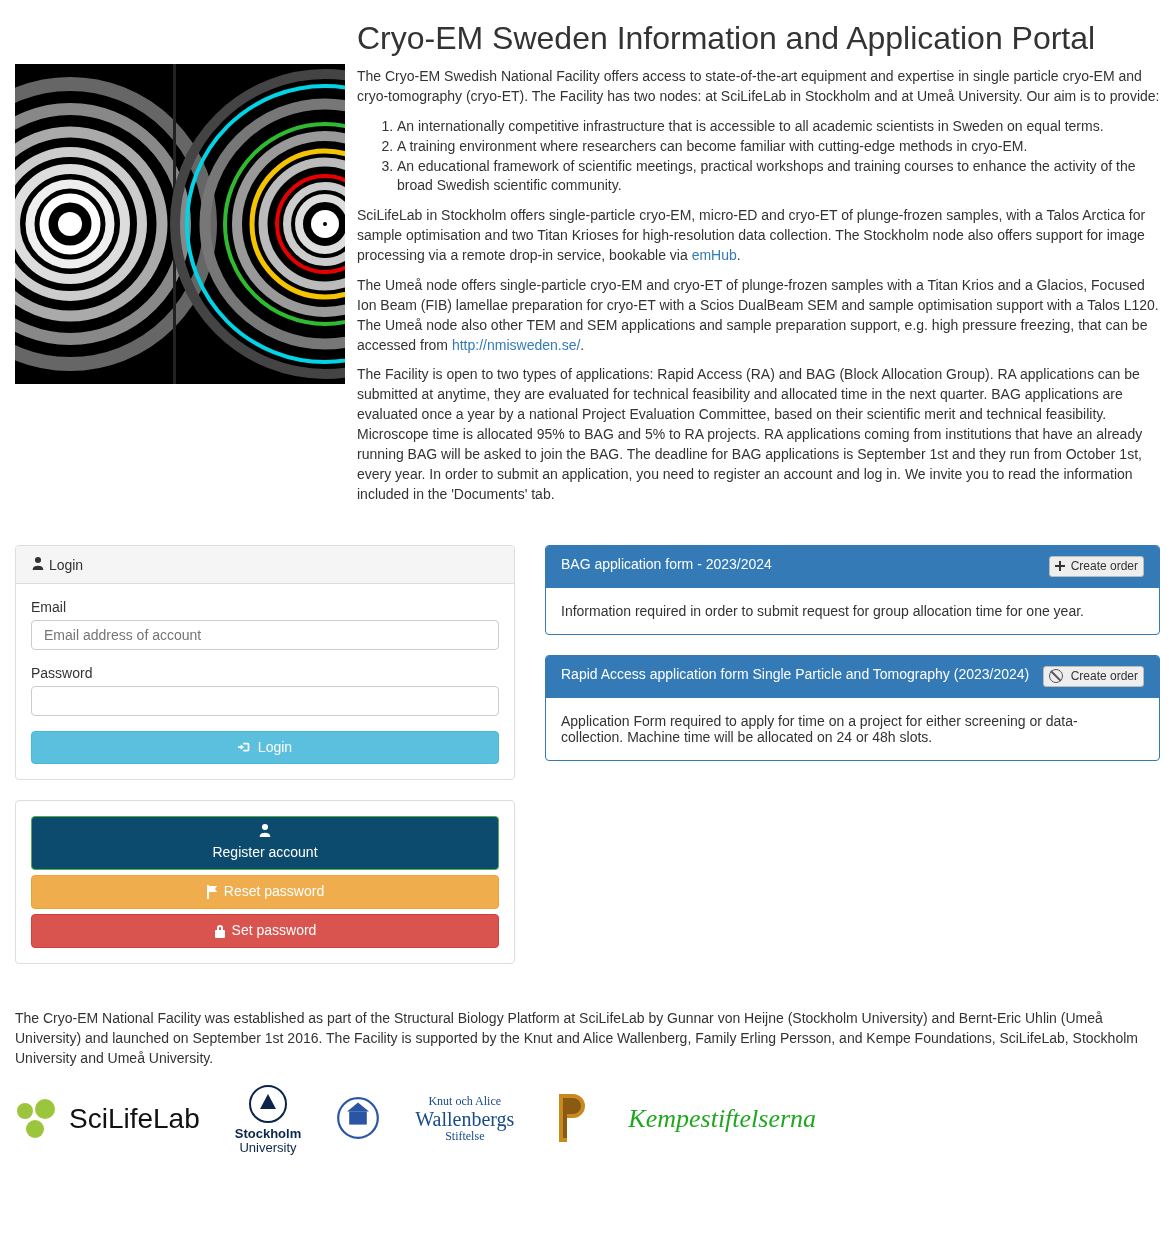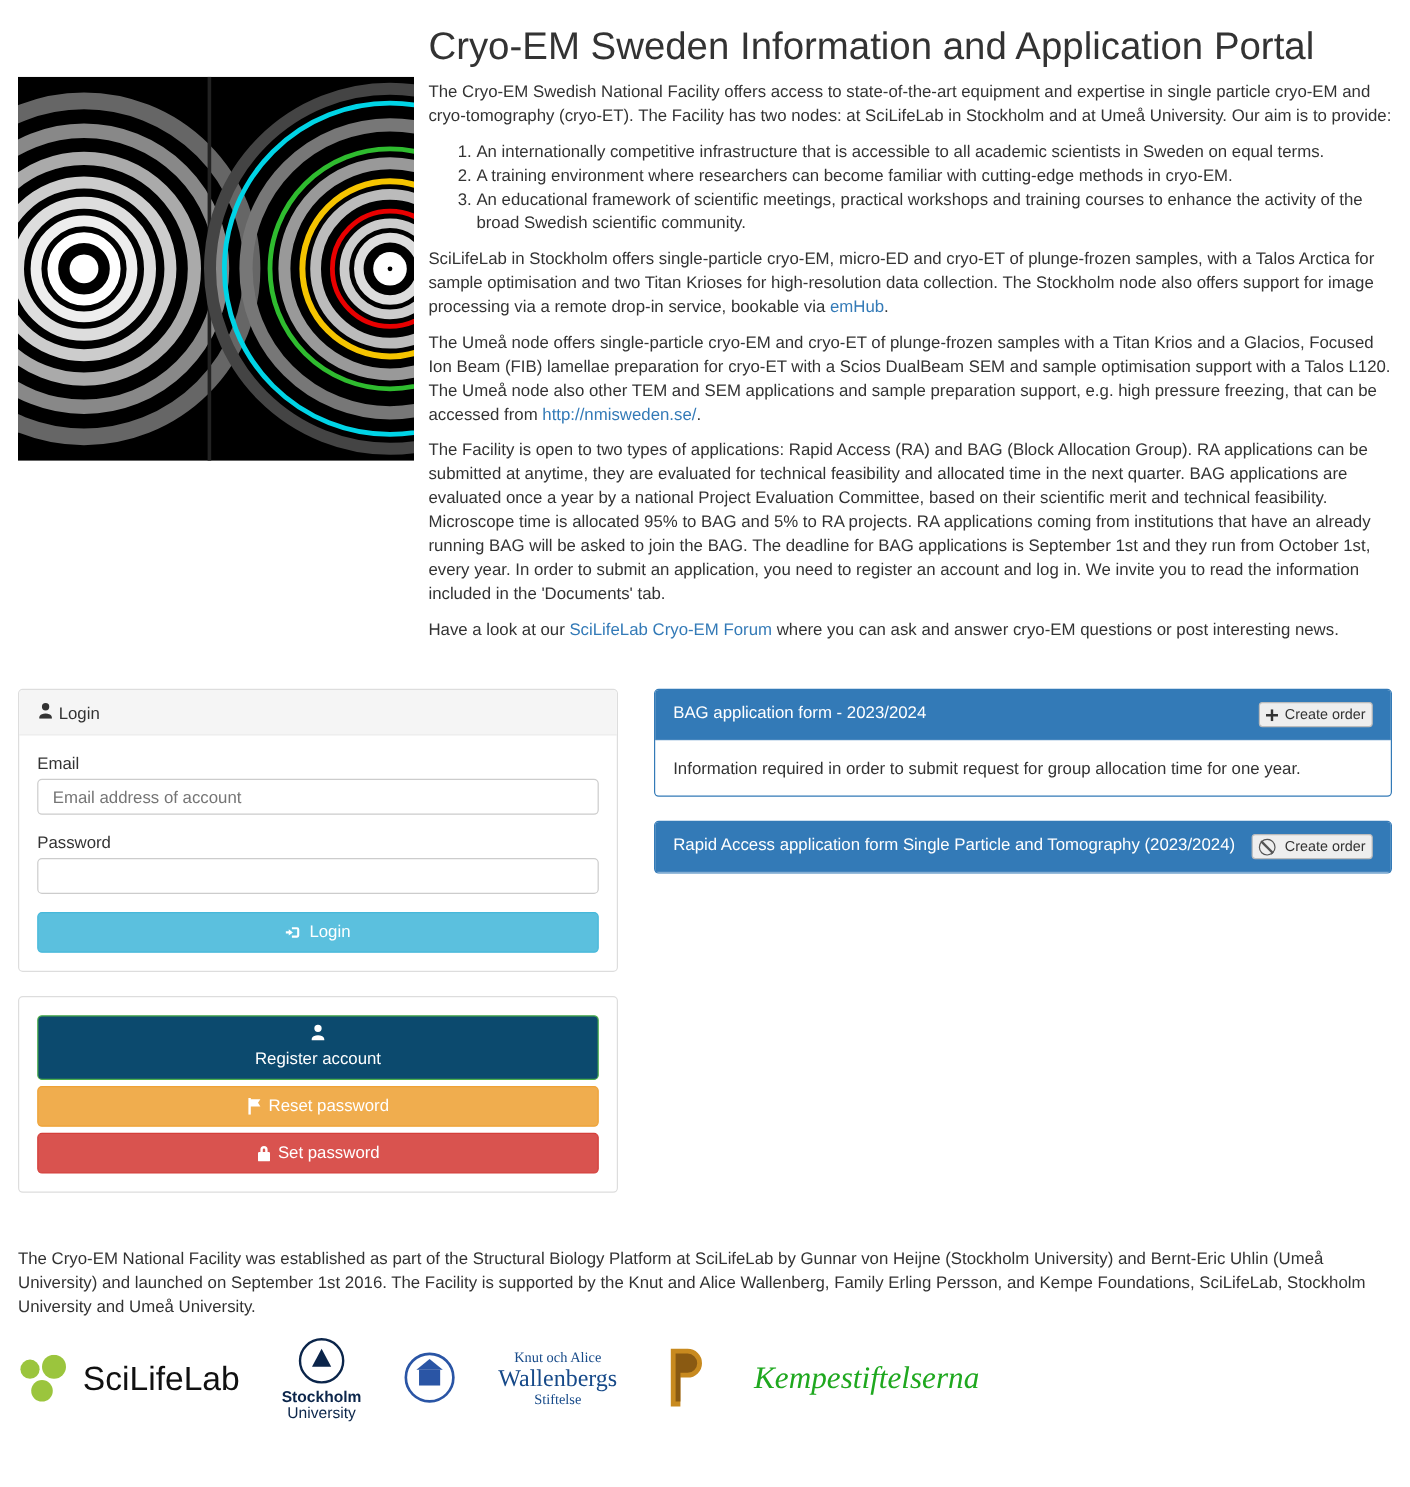--- a/index.html
+++ b/index.html
@@ -169,23 +169,20 @@
       <li>A training environment where researchers can become familiar with cutting-edge methods in cryo-EM.</li>
       <li>An educational framework of scientific meetings, practical workshops and training courses to enhance the activity of the broad Swedish scientific community.</li>
     </ol>
     <p>
       <span>SciLifeLab in Stockholm offers single-particle cryo-EM, micro-ED and cryo-ET of plunge-frozen samples, with a Talos Arctica for sample optimisation and two Titan Krioses for high-resolution data collection. The Stockholm node also offers support for image processing via a remote drop-in service, bookable via </span><a>emHub</a><span>.</span>
     </p>
     <p>
       <span>The Umeå node offers single-particle cryo-EM and cryo-ET of plunge-frozen samples with a Titan Krios and a Glacios, Focused Ion Beam (FIB) lamellae preparation for cryo-ET with a Scios DualBeam SEM and sample optimisation support with a Talos L120. The Umeå node also other TEM and SEM applications and sample preparation support, e.g. high pressure freezing, that can be accessed from </span><a>http://nmisweden.se/</a><span>.</span>
     </p>
     <p>The Facility is open to two types of applications: Rapid Access (RA) and BAG (Block Allocation Group). RA applications can be submitted at anytime, they are evaluated for technical feasibility and allocated time in the next quarter. BAG applications are evaluated once a year by a national Project Evaluation Committee, based on their scientific merit and technical feasibility. Microscope time is allocated 95% to BAG and 5% to RA projects. RA applications coming from institutions that have an already running BAG will be asked to join the BAG. The deadline for BAG applications is September 1st and they run from October 1st, every year. In order to submit an application, you need to register an account and log in. We invite you to read the information included in the 'Documents' tab.</p>
-    <p>
-      <span>Have a look at our </span><a>SciLifeLab Cryo-EM Forum</a><span> where you can ask and answer cryo-EM questions or post interesting news.</span>
-    </p>
   </div>
 </div>
 
 <div class="panels-row">
   <div class="left-col">
     <div class="panel panel-default">
       <div class="panel-heading">
         <svg class="icon" width="14" height="14" viewBox="0 0 16 16" fill="#333">
             <path d="M8 8a3.5 3.5 0 1 0 0-7 3.5 3.5 0 0 0 0 7zm-6 7s0-4 6-4 6 4 6 4v1H2v-1z"></path>
           </svg>
@@ -249,20 +246,21 @@
     </div>
 
     <div class="panel panel-primary">
       <div class="panel-heading">
         <span>Rapid Access application form Single Particle and Tomography (2023/2024)</span>
         <button class="btn btn-xs btn-default-outline" style="white-space:nowrap;">
           <span class="cancel-circle"></span>
           <span>Create order</span>
         </button>
       </div>
+      <div class="panel-body" style="max-width:560px;">Application Form required to apply for time on a project for either screening or data-collection. Machine time will be allocated on 24 or 48h slots.</div>
     </div>
   </div>
 </div>
 
 <div class="footer">
   <p>The Cryo-EM National Facility was established as part of the Structural Biology Platform at SciLifeLab by Gunnar von Heijne (Stockholm University) and Bernt-Eric Uhlin (Umeå University) and launched on September 1st 2016. The Facility is supported by the Knut and Alice Wallenberg, Family Erling Persson, and Kempe Foundations, SciLifeLab, Stockholm University and Umeå University.</p>
 
   <div class="logos-row">
     <span class="logo">
       <svg class="scilifelab-blobs" width="46" height="40" viewBox="0 0 46 40">

